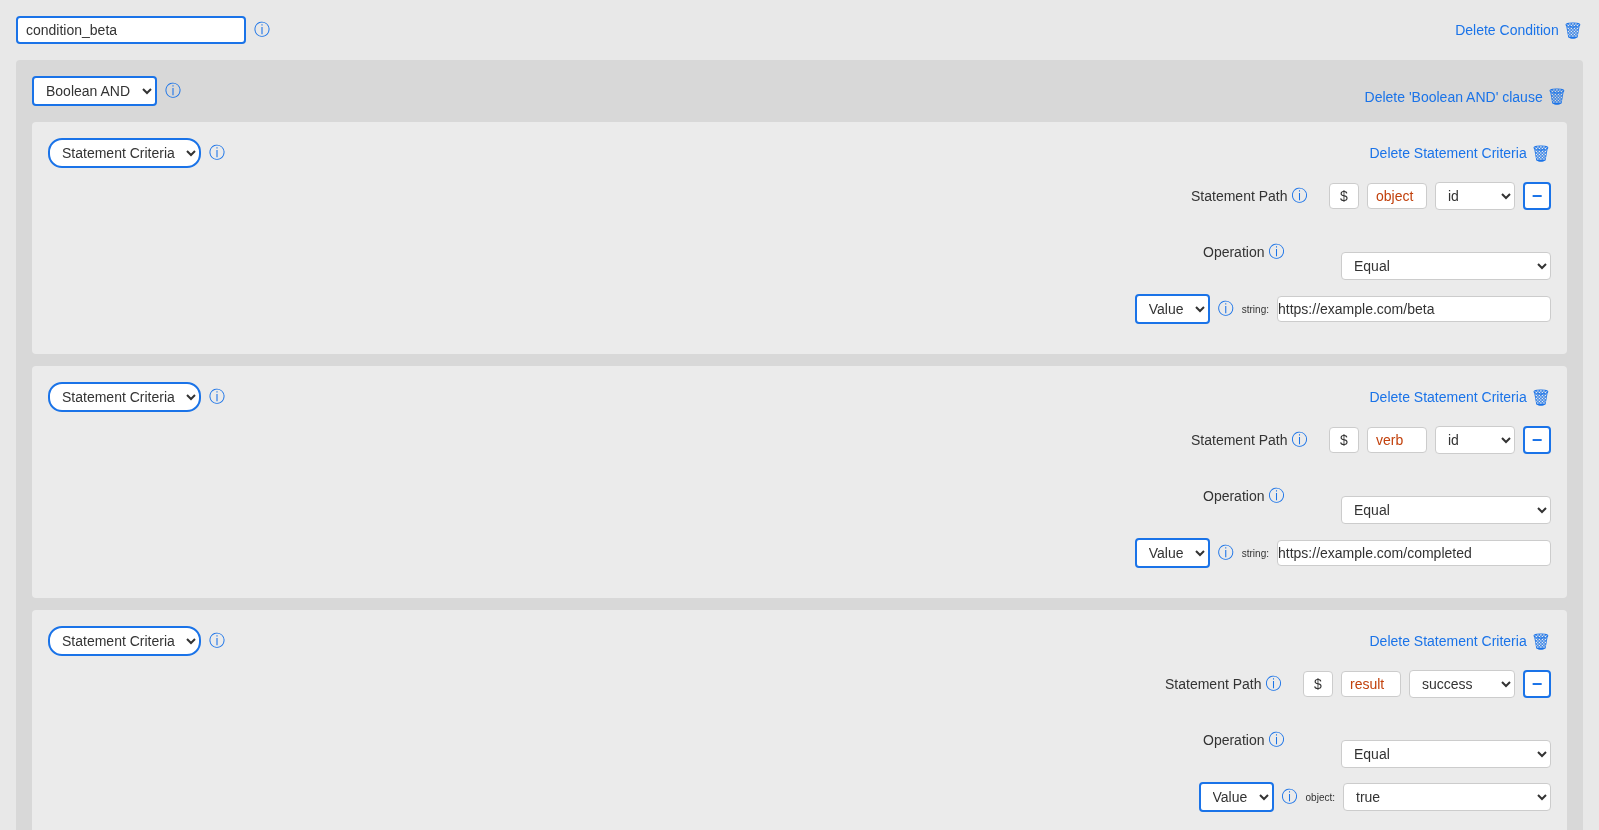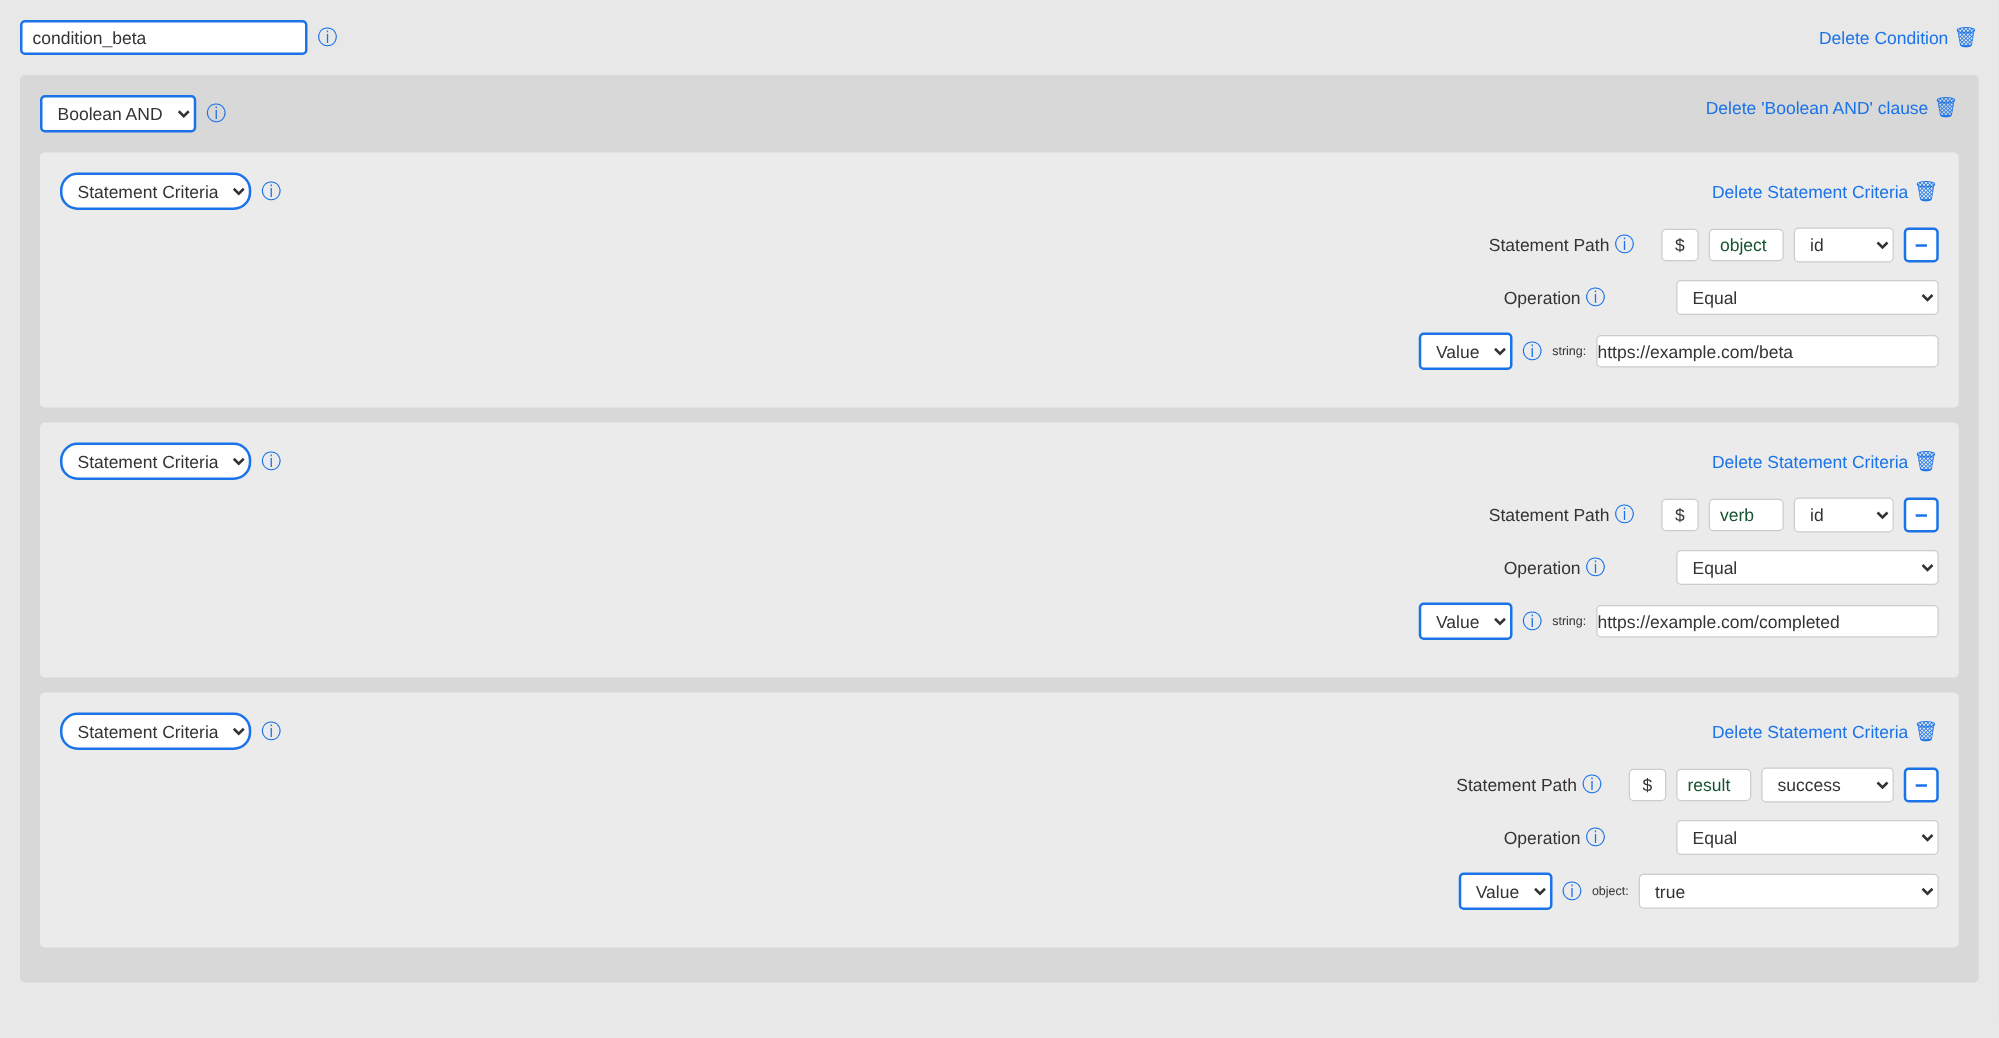--- a/index.html
+++ b/index.html
@@ -52,21 +52,21 @@
     }
 
     
     .boolean-box {
       background: #d8d8d8;
       border-radius: 4px;
       padding: 16px;
     }
     .boolean-header {
       display: flex;
-      align-items: flex-start;
+      align-items: flex-end;
       justify-content: space-between;
       margin-bottom: 16px;
     }
     .boolean-header-left {
       display: flex;
       align-items: center;
       gap: 8px;
     }
     .boolean-select {
       border: 2px solid #1a73e8;
@@ -132,21 +132,21 @@
       text-align: center;
       color: #333;
     }
     .path-segment {
       border: 1px solid #ccc;
       border-radius: 4px;
       padding: 4px 8px;
       background: #fff;
       font-size: 14px;
       min-width: 60px;
-      color: #14532d;
+      color: #c2410c;
     }
     .path-select {
       border: 1px solid #ccc;
       border-radius: 4px;
       padding: 4px 8px;
       background: #fff;
       font-size: 14px;
       min-width: 80px;
       color: #333;
       cursor: pointer;
@@ -169,20 +169,21 @@
     
     .operation-select {
       border: 1px solid #ccc;
       border-radius: 4px;
       padding: 4px 8px;
       background: #fff;
       font-size: 14px;
       width: 210px;
       color: #333;
       cursor: pointer;
+      margin-top: 28px;
     }
 
     
     .value-select {
       border: 2px solid #1a73e8;
       border-radius: 4px;
       padding: 4px 8px;
       background: #fff;
       font-size: 14px;
       color: #333;
@@ -200,21 +201,21 @@
       font-size: 14px;
       width: 274px;
       color: #333;
     }
     .value-boolean-select {
       border: 1px solid #ccc;
       border-radius: 4px;
       padding: 4px 8px;
       background: #fff;
       font-size: 14px;
-      width: 240px;
+      width: 208px;
       color: #333;
       cursor: pointer;
     }
 
     
     .trash-icon {
       font-size: 16px;
     }
   </style>
 </head>

